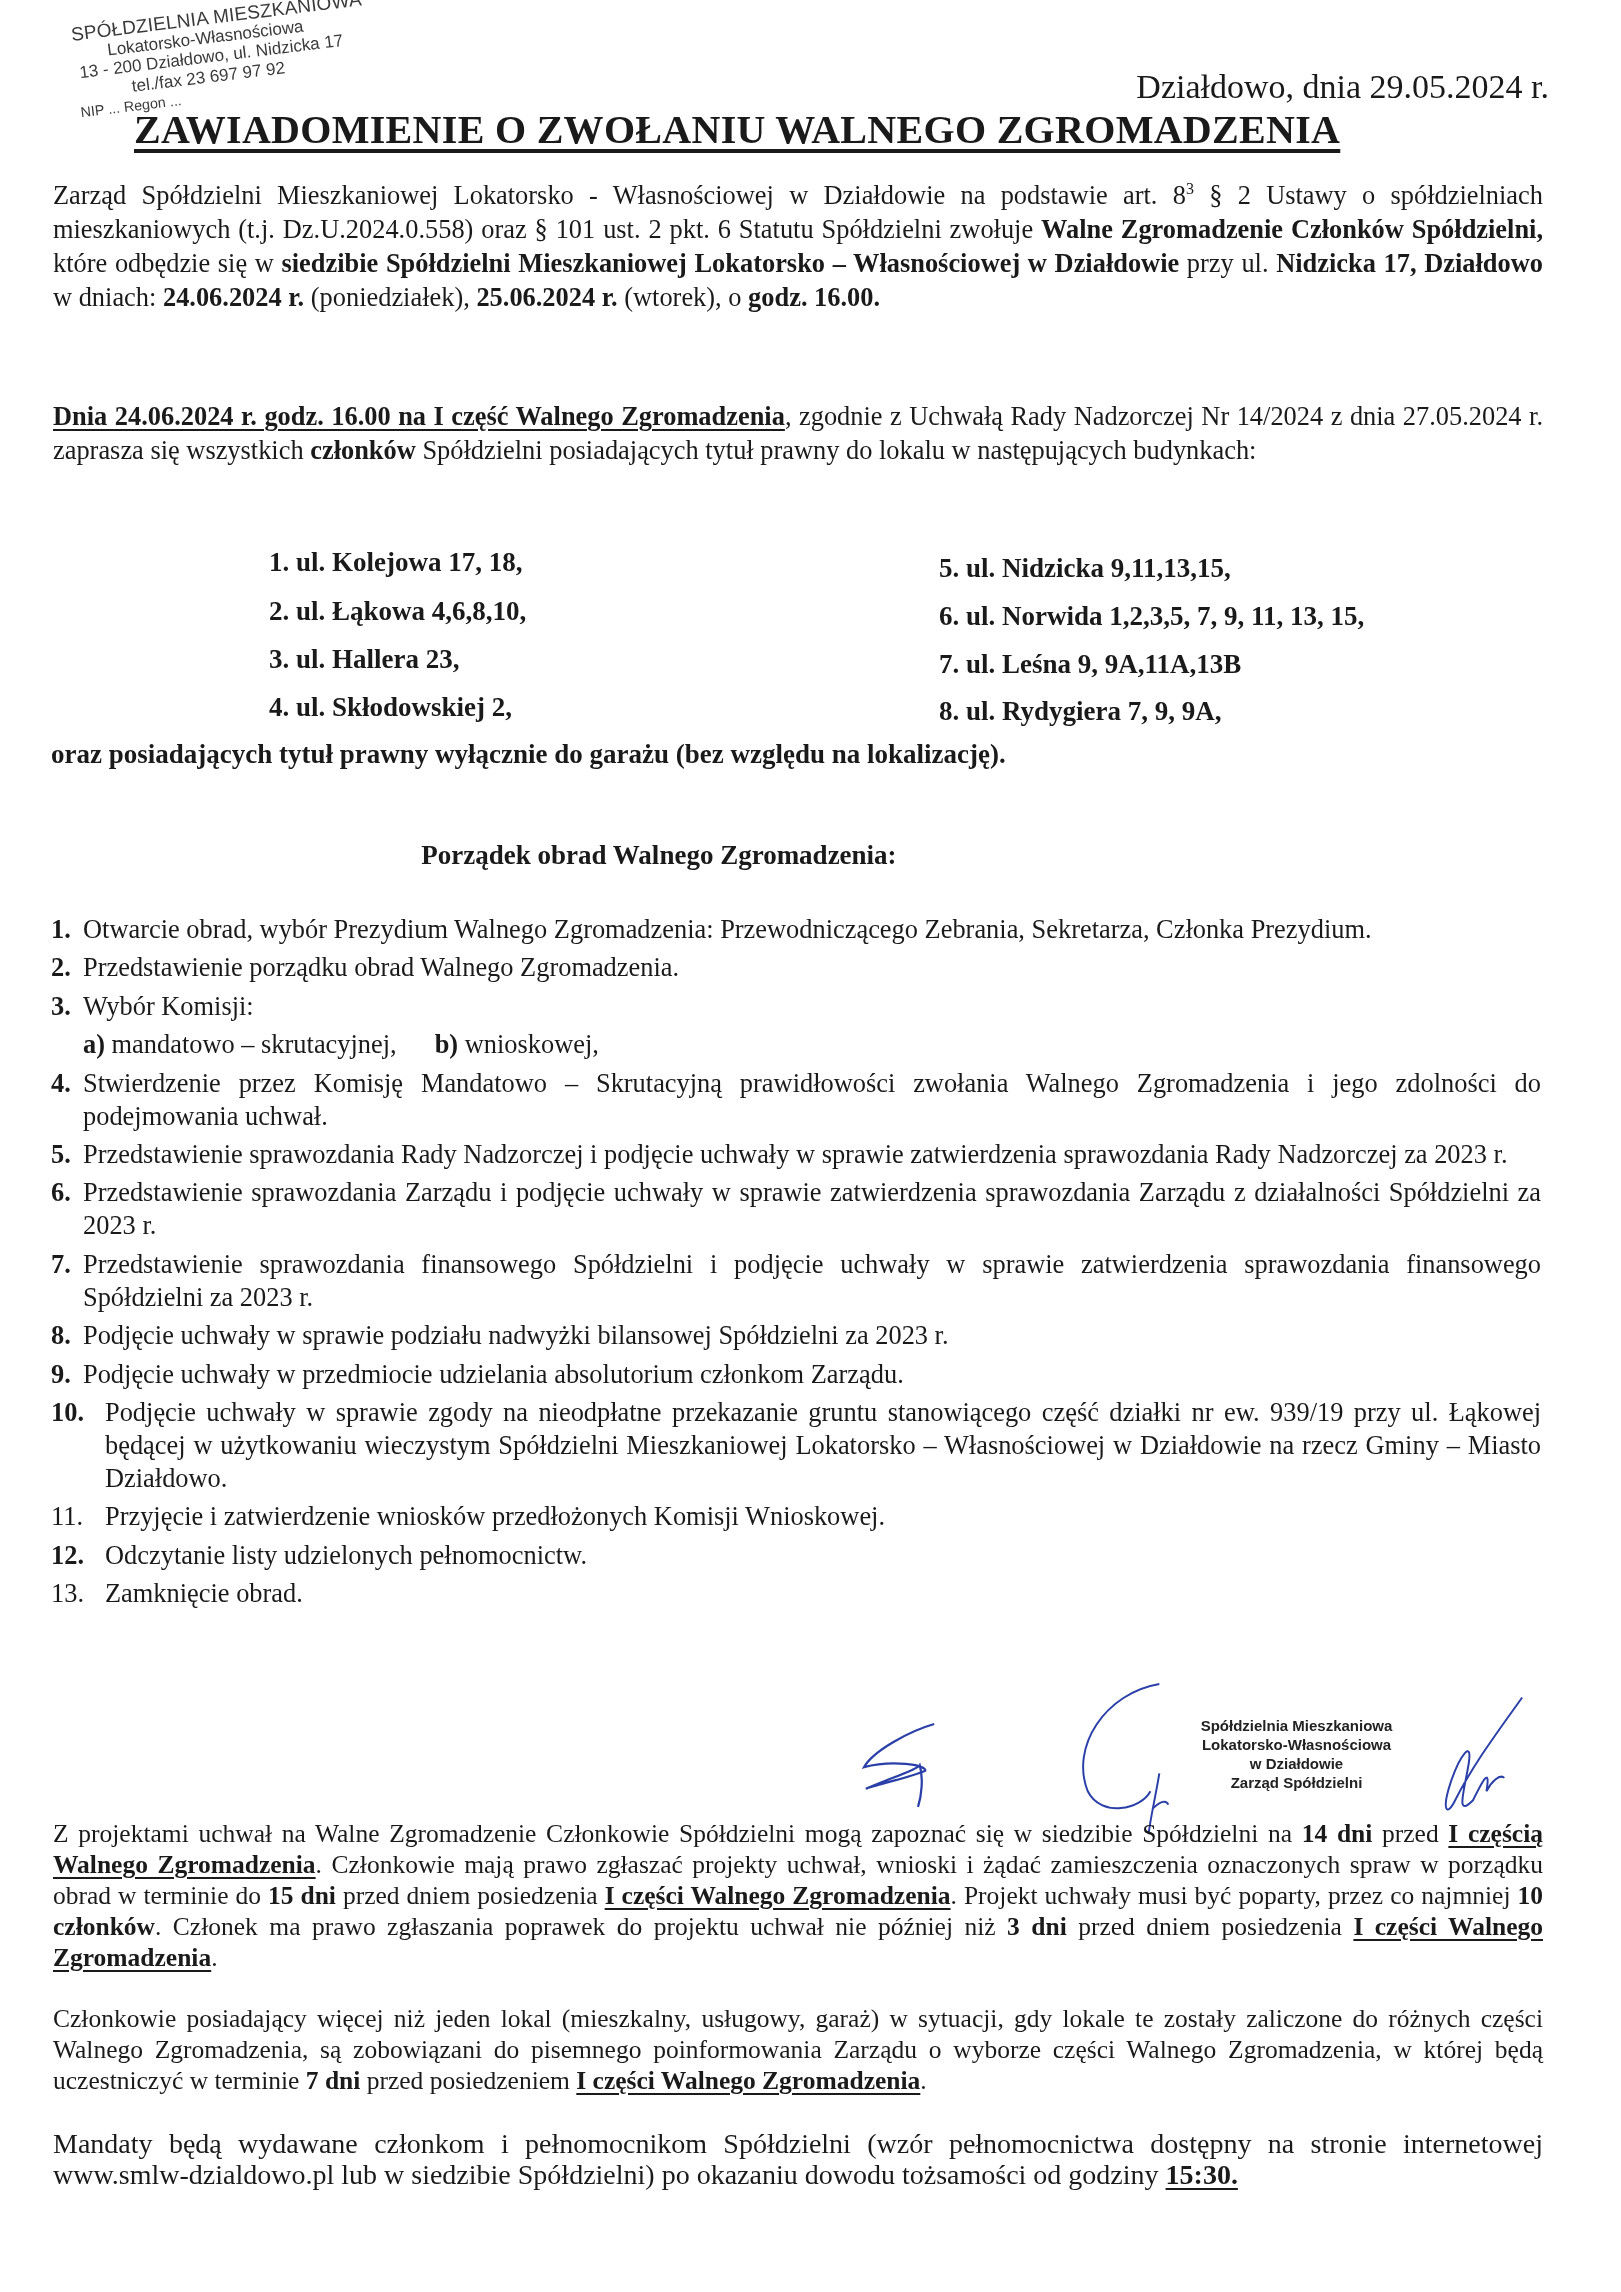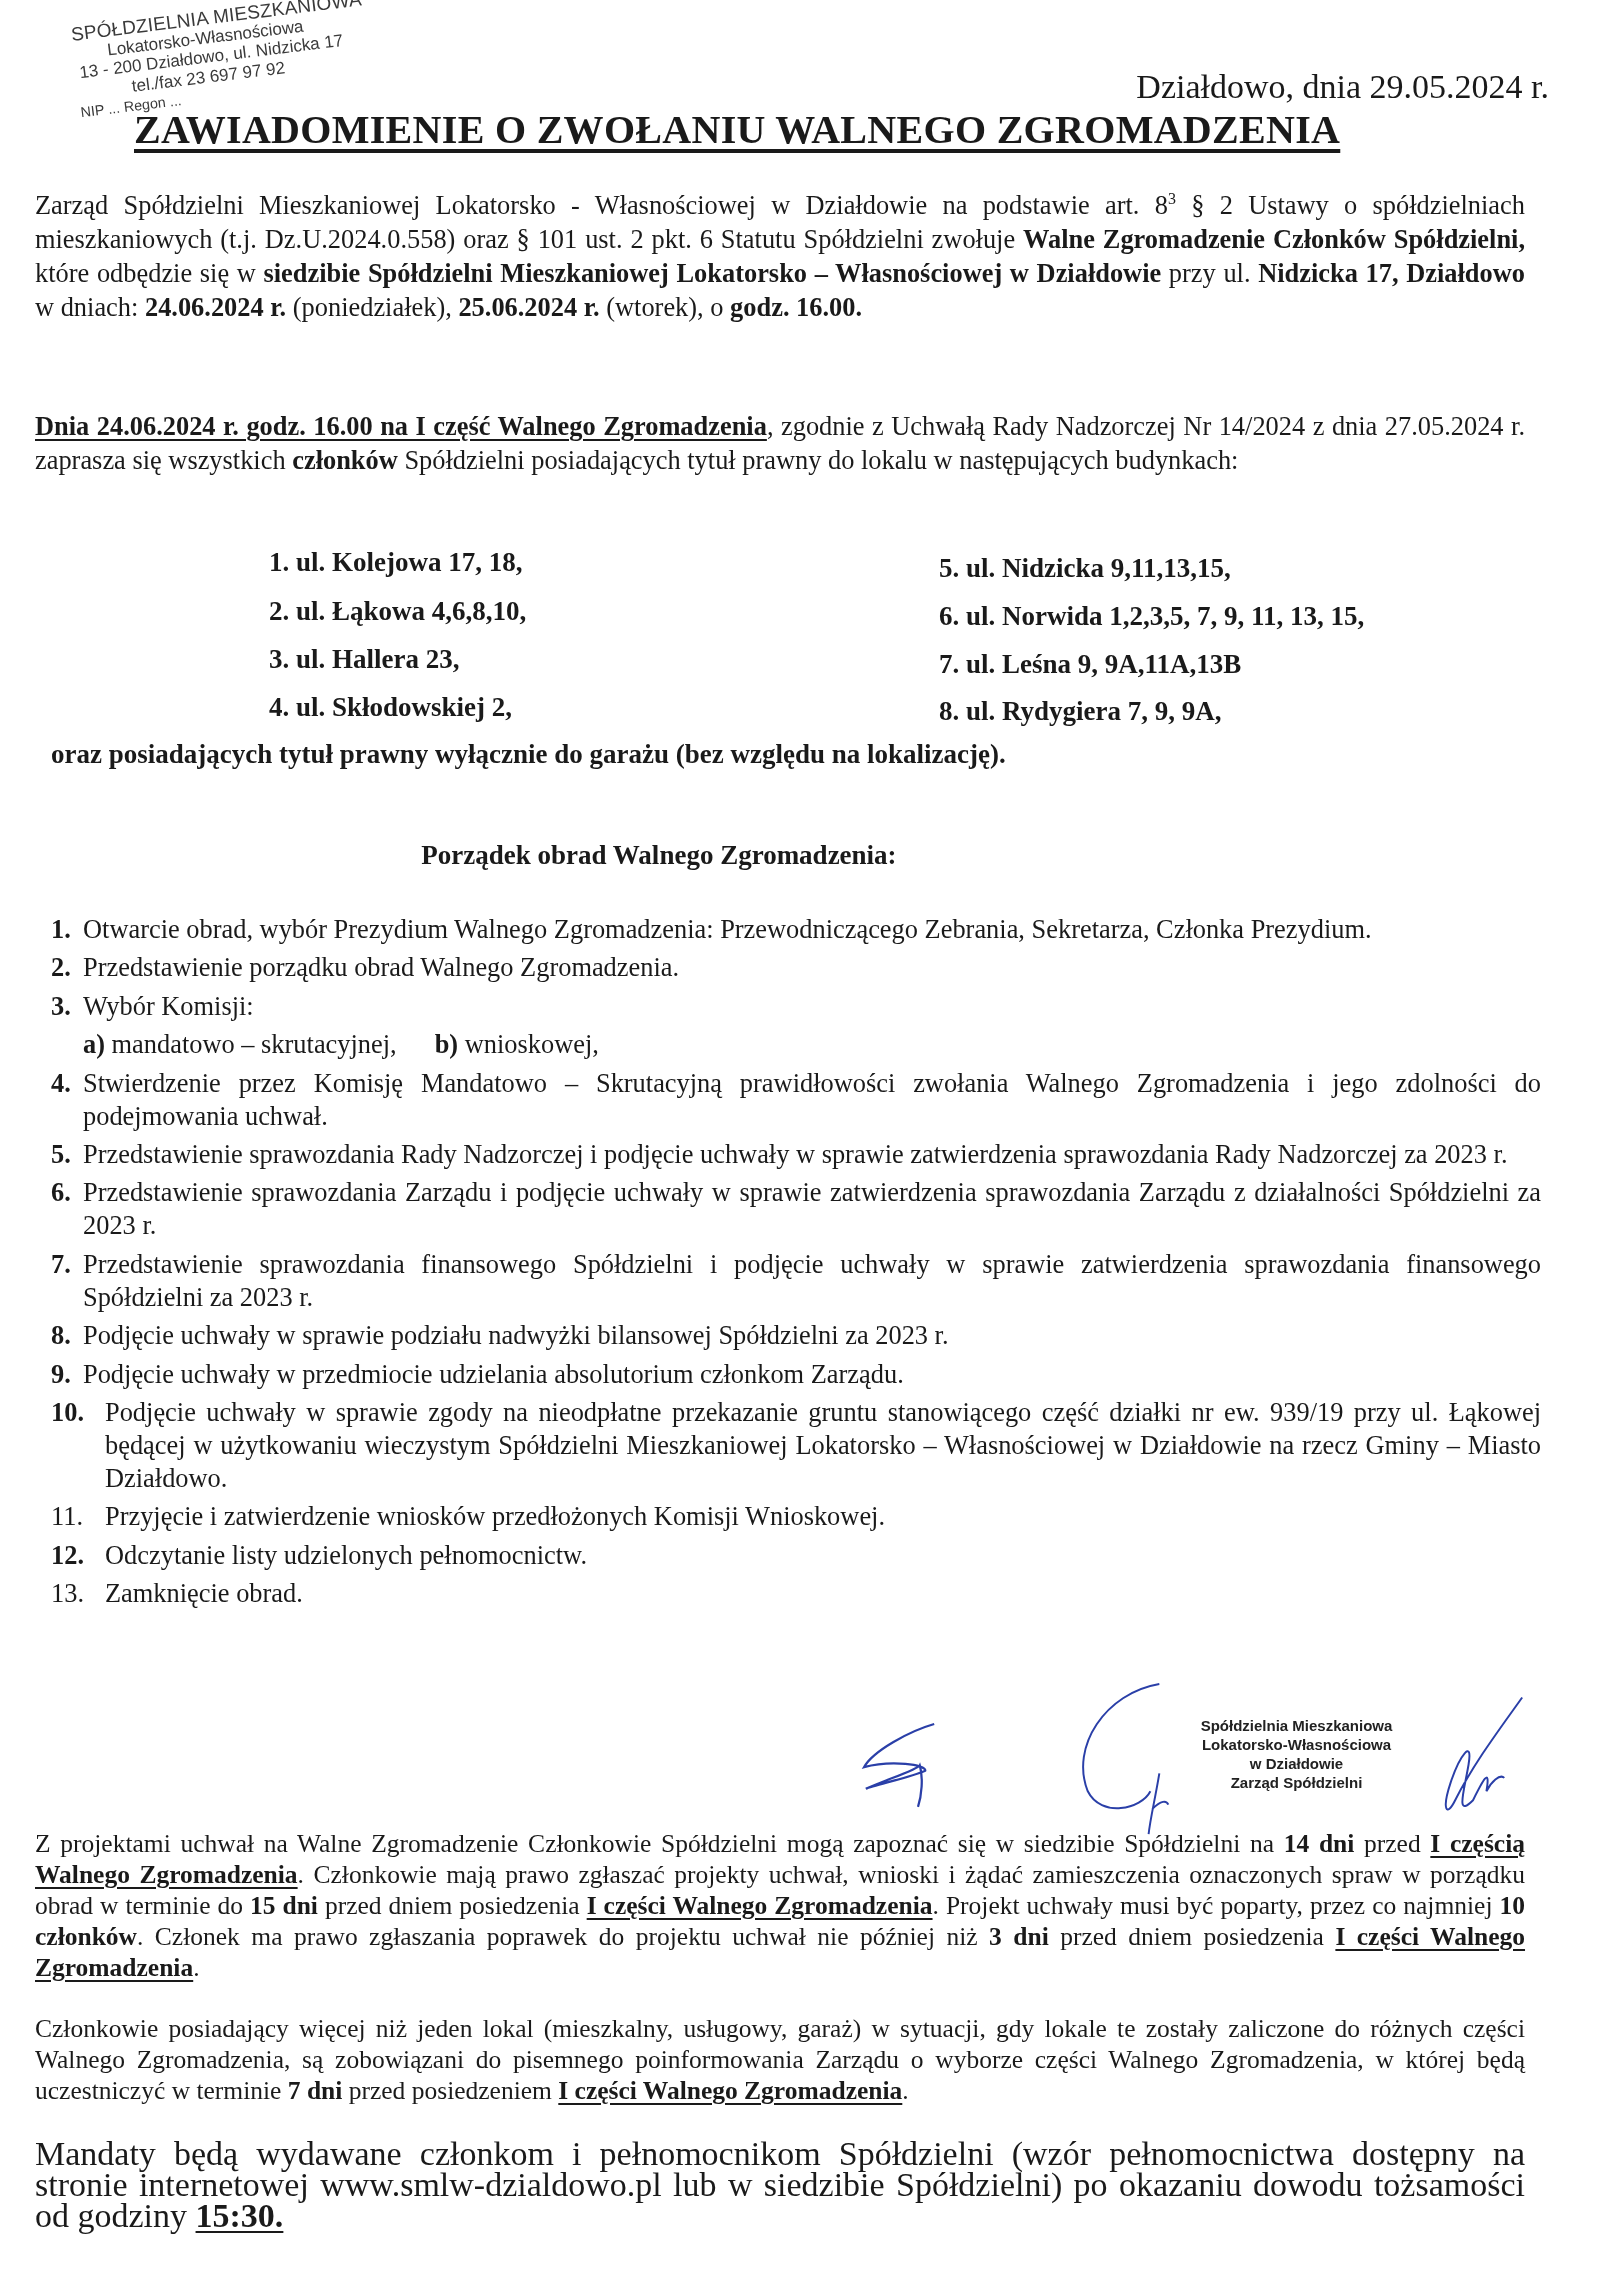--- a/index.html
+++ b/index.html
@@ -14,21 +14,21 @@
   .stamp .l2 { font-size: 17px; padding-left: 34px; }
   .stamp .l3 { font-size: 17px; padding-left: 3.6px; }
   .stamp .l4 { font-size: 17px; padding-left: 54px; }
   .stamp .l5 { font-size: 14.3px; padding-left: 0px; }
 
   .date { right: 72px; top: 68px; font-size: 34px; }
 
   .title { left: 134px; top: 106px; font-size: 40px; font-weight: bold; letter-spacing: 0.3px;
            text-decoration: underline; text-decoration-thickness: 3.6px; text-underline-offset: 6.3px; white-space: nowrap; }
 
-  .para { left: 35px; width: 1490px; font-size: 26.4px; line-height: 34px; text-align: justify; margin-top: 10px; }
+  .para { left: 53px; width: 1490px; font-size: 26.4px; line-height: 34px; text-align: justify; }
   .para b { font-weight: bold; }
   .u { text-decoration: underline; text-decoration-thickness: 1.8px; text-underline-offset: 3.6px; font-weight: bold; }
 
   .bldg { font-size: 27px; font-weight: bold; position: absolute; white-space: nowrap; margin-top: 10px; }
 
   .agenda-title { left: 0; width: 1318px; text-align: center; top: 840px; font-size: 27px; font-weight: bold; }
 
   .agenda { left: 51px; width: 1490px; font-size: 26.4px; line-height: 33px; }
   .agenda .item { display: flex; text-align: justify; margin-bottom: 5.4px; }
   .agenda .num { font-weight: bold; flex: 0 0 auto; width: 32px; }
@@ -152,16 +152,16 @@
 </div>
 
 <div class="abs para" style="top:1818px; line-height:31px; font-size:25.5px;">
   <span>Z  projektami uchwał  na Walne Zgromadzenie Członkowie Spółdzielni mogą zapoznać się w siedzibie Spółdzielni na </span><b>14 dni</b><span> przed </span><span class="u">I częścią Walnego Zgromadzenia</span><span>. Członkowie mają prawo zgłaszać projekty uchwał, wnioski i żądać zamieszczenia oznaczonych spraw w porządku obrad  w terminie do </span><b>15 dni</b><span> przed dniem posiedzenia </span><span class="u">I części Walnego Zgromadzenia</span><span>. Projekt uchwały musi być poparty, przez co najmniej </span><b>10 członków</b><span>. Członek ma prawo zgłaszania poprawek do projektu uchwał nie później niż </span><b>3 dni</b><span> przed dniem posiedzenia </span><span class="u">I części Walnego Zgromadzenia</span><span>.</span>
 </div>
 
 <div class="abs para" style="top:2003px; line-height:31px; font-size:25.5px;">
   <span>Członkowie posiadający więcej niż jeden lokal (mieszkalny, usługowy, garaż) w sytuacji, gdy lokale te zostały zaliczone do różnych części Walnego Zgromadzenia, są zobowiązani do pisemnego poinformowania Zarządu o wyborze części Walnego Zgromadzenia, w której będą uczestniczyć w terminie </span><b>7 dni</b><span> przed posiedzeniem </span><span class="u">I części Walnego Zgromadzenia</span><span>.</span>
 </div>
 
-<div class="abs para" style="top:2128px; line-height:31px; font-size:34px;">
+<div class="abs para" style="top:2128px; line-height:31px; font-size:28px;">
   <span>Mandaty będą wydawane członkom i pełnomocnikom Spółdzielni (wzór pełnomocnictwa dostępny na stronie internetowej www.smlw-dzialdowo.pl lub w siedzibie Spółdzielni) po okazaniu dowodu tożsamości od godziny </span><span class="u">15:30.</span>
 </div>
 
 
 </body></html>

